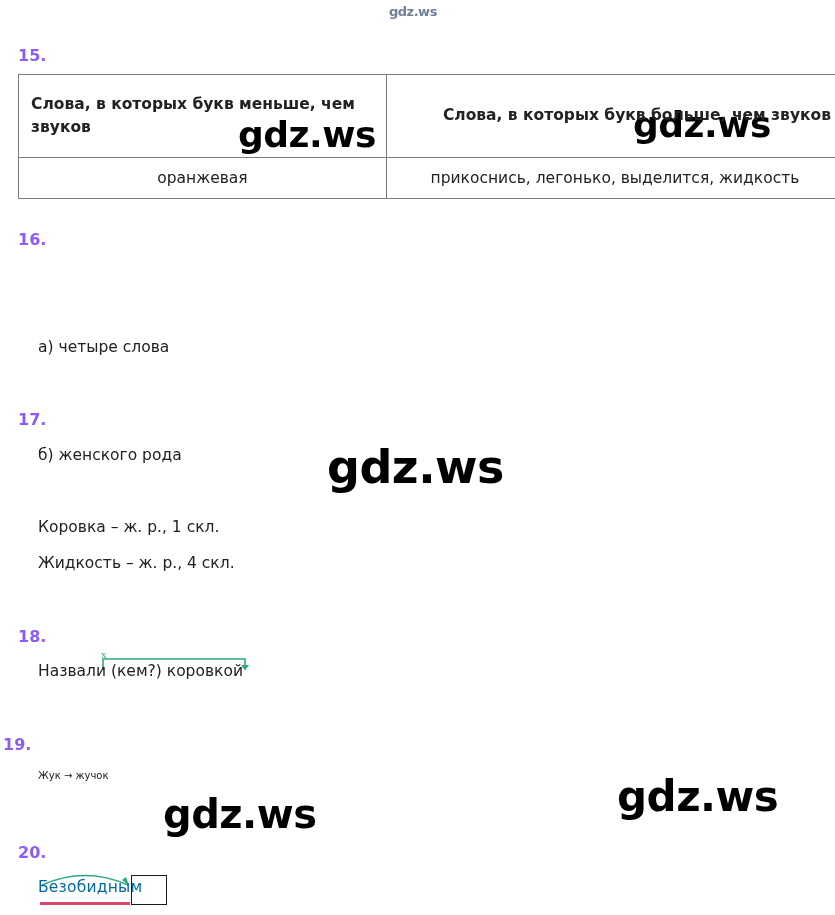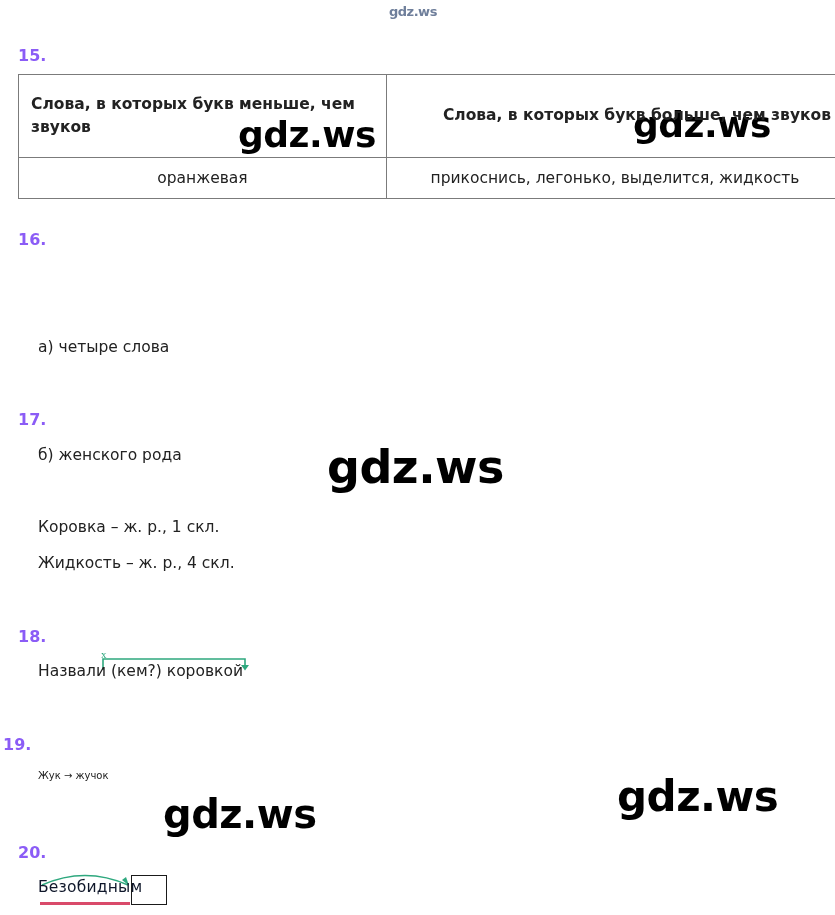--- a/index.html
+++ b/index.html
@@ -160,21 +160,21 @@
     position: absolute;
     left: 38px;
     top: 868px;
     height: 44px;
   }
   .t20-word {
     position: absolute;
     left: 0;
     top: 10px;
     font-size: 15.5px;
-    color: #0f172a;
+    color: #0369a1;
     white-space: nowrap;
     letter-spacing: 0.2px;
   }
   .t20-root {
     position: absolute;
     left: 2px;
     top: 2px;
     width: 90px;
     height: 16px;
   }

